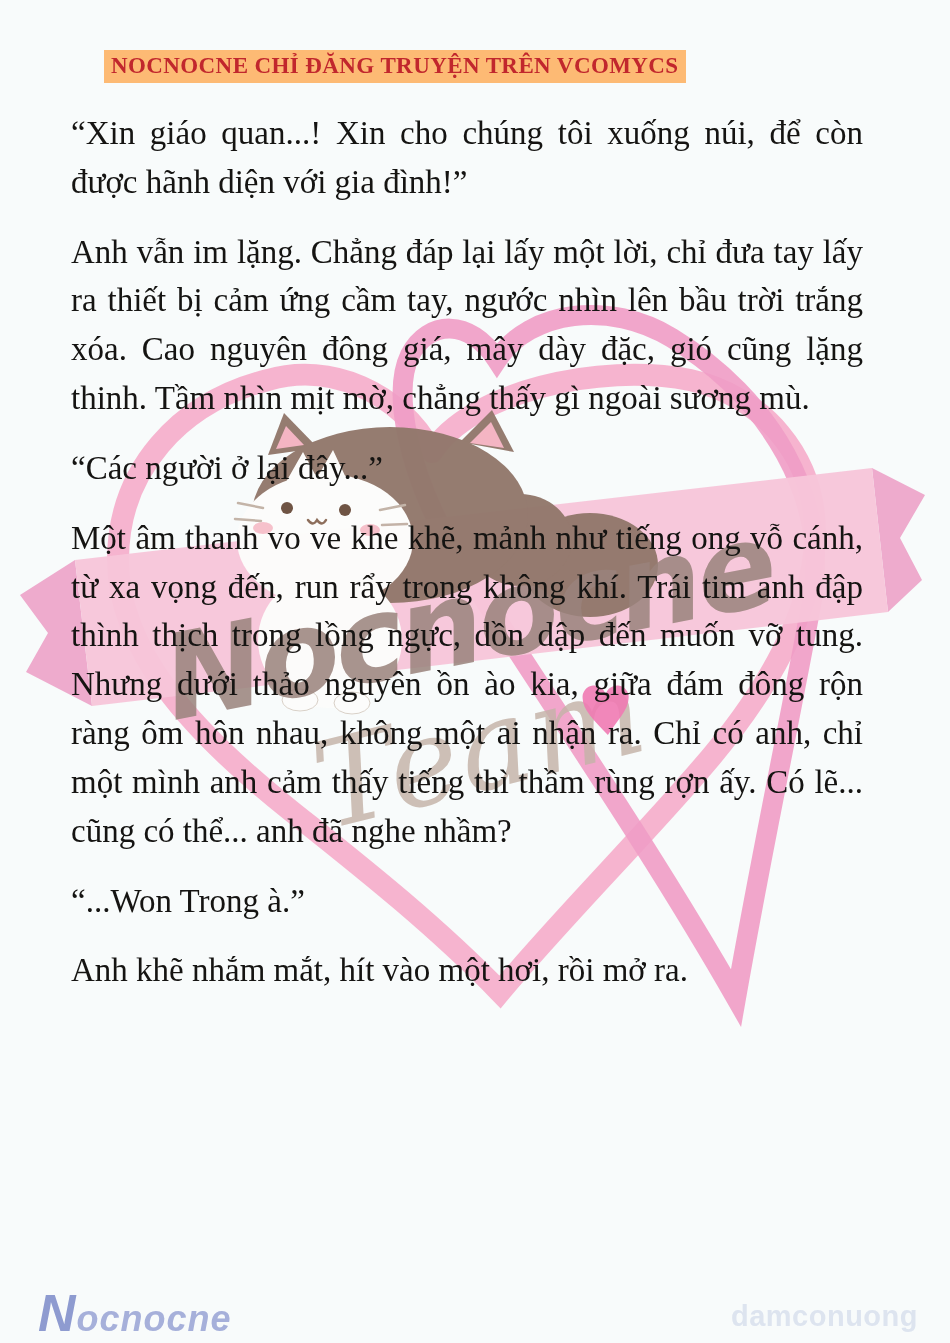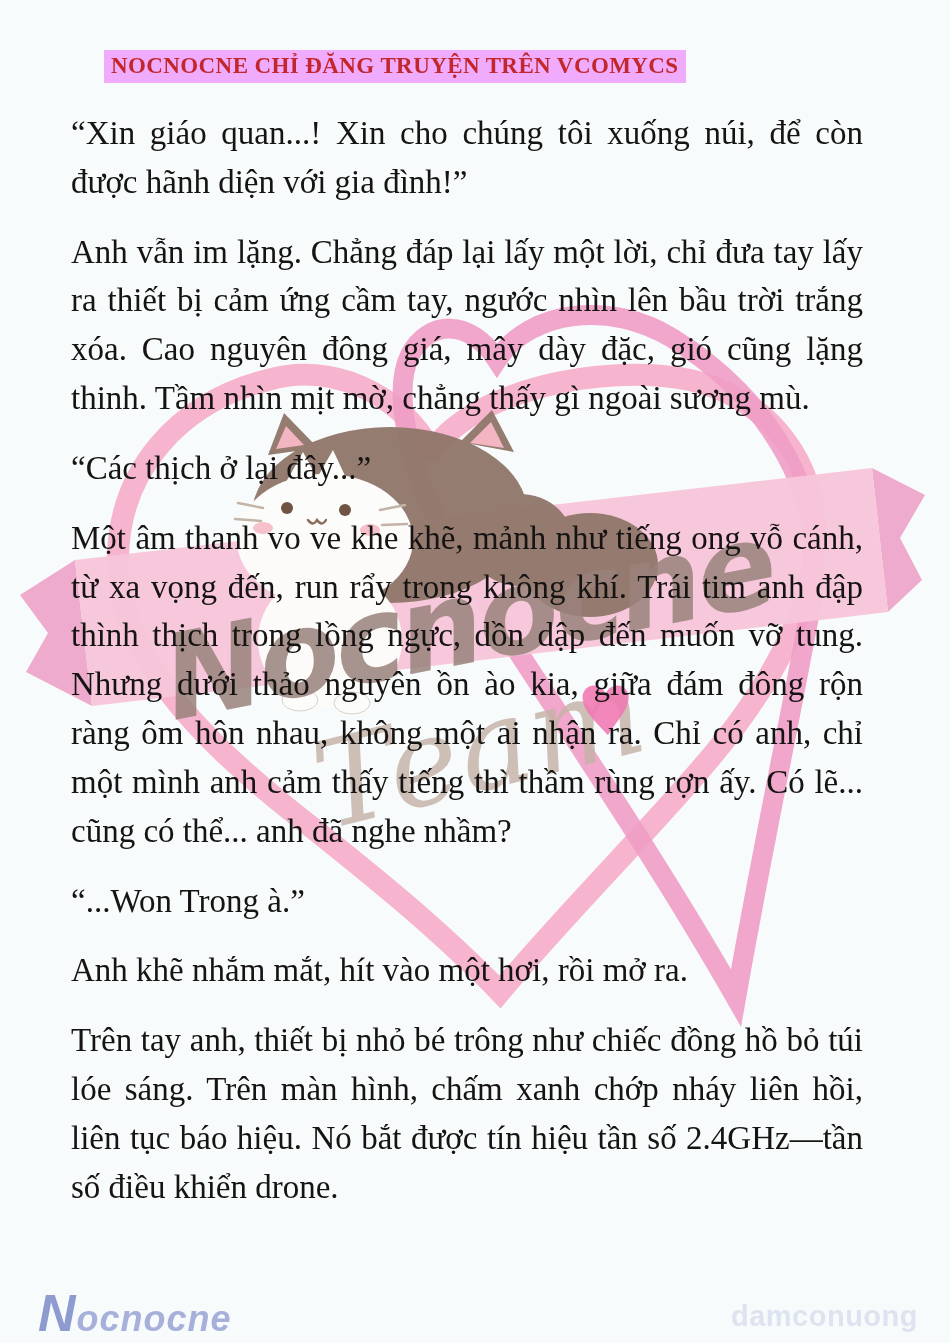--- a/index.html
+++ b/index.html
@@ -14,21 +14,21 @@
     position: absolute; left: 0; top: 0; width: 950px; height: 1343px;
     z-index: 0; pointer-events: none;
   }
   .text-layer {
     position: absolute; left: 71px; right: 71px; top: 50px;
     z-index: 2;
   }
   .header-notice {
     display: inline-block;
     margin-left: 33px;
-    background: #f0abfc;
+    background: #fdba74;
     color: #c1272d;
     font-weight: bold;
     font-size: 23px;
     letter-spacing: 0.4px;
     padding: 3px 7px 4px 7px;
     margin-bottom: 26px;
   }
   .story p {
     font-size: 33px;
     line-height: 1.48;
@@ -109,23 +109,22 @@
     <path d="M26 46 C14 34 4 24 4 14 A10 10 0 0 1 24 12 A10 10 0 0 1 44 14 C44 24 34 34 26 46" fill="#f07ab2" opacity="0.9"></path>
   </g>
 </svg>
 
 <div class="text-layer">
   <div class="header-notice">NOCNOCNE CHỈ ĐĂNG TRUYỆN TRÊN VCOMYCS</div>
 
   <div class="story">
     <p>“Xin giáo quan...! Xin cho chúng tôi xuống núi, để còn được hãnh diện với gia đình!”</p>
     <p>Anh vẫn im lặng. Chẳng đáp lại lấy một lời, chỉ đưa tay lấy ra thiết bị cảm ứng cầm tay, ngước nhìn lên bầu trời trắng xóa. Cao nguyên đông giá, mây dày đặc, gió cũng lặng thinh. Tầm nhìn mịt mờ, chẳng thấy gì ngoài sương mù.</p>
-    <p>“Các thịch ở lại đây...”</p>
+    <p>“Các người ở lại đây...”</p>
     <p>Một âm thanh vo ve khe khẽ, mảnh như tiếng ong vỗ cánh, từ xa vọng đến, run rẩy trong không khí. Trái tim anh đập thình thịch trong lồng ngực, dồn dập đến muốn vỡ tung. Nhưng dưới thảo nguyên ồn ào kia, giữa đám đông rộn ràng ôm hôn nhau, không một ai nhận ra. Chỉ có anh, chỉ một mình anh cảm thấy tiếng thì thầm rùng rợn ấy. Có lẽ... cũng có thể... anh đã nghe nhầm?</p>
     <p>“...Won Trong à.”</p>
     <p>Anh khẽ nhắm mắt, hít vào một hơi, rồi mở ra.</p>
-    <p>Trên tay anh, thiết bị nhỏ bé trông như chiếc đồng hồ bỏ túi lóe sáng. Trên màn hình, chấm xanh chớp nháy liên hồi, liên tục báo hiệu. Nó bắt được tín hiệu tần số 2.4GHz—tần số điều khiển drone.</p>
   </div>
 </div>
 
 <div class="footer-logo">Nocnocne</div>
 
 <div class="footer-credit">damconuong</div>
 
 </body></html>

